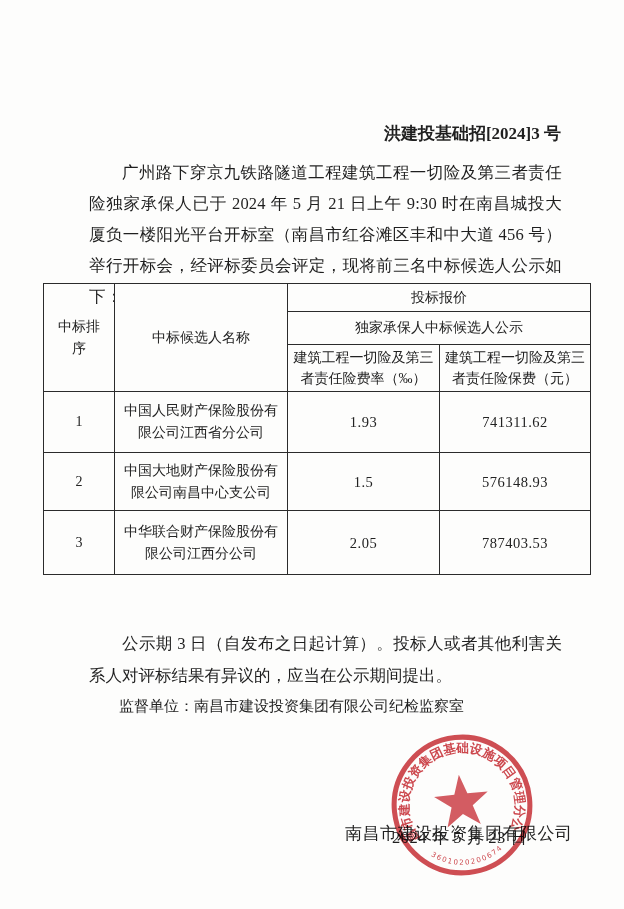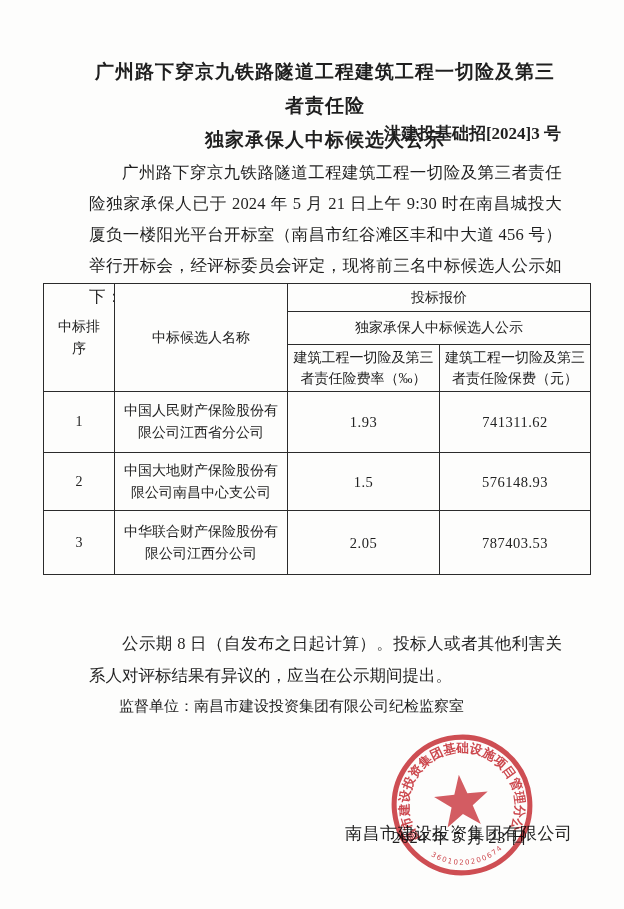--- a/index.html
+++ b/index.html
@@ -75,24 +75,20 @@
     opacity:0.92;
     transform:rotate(-6deg);
     pointer-events:none;
   }
 </style>
 </head>
 <body>
 
 <div class="page">
 
-  <div class="title">
-    <div>广州路下穿京九铁路隧道工程建筑工程一切险及第三者责任险</div>
-    <div>独家承保人中标候选人公示</div>
-  </div>
 
   <div class="doc-number">洪建投基础招[2024]3 号</div>
 
   <div class="body-para">广州路下穿京九铁路隧道工程建筑工程一切险及第三者责任险独家承保人已于 2024 年 5 月 21 日上午 9:30 时在南昌城投大厦负一楼阳光平台开标室（南昌市红谷滩区丰和中大道 456 号）举行开标会，经评标委员会评定，现将前三名中标候选人公示如下：</div>
 
   <table class="bid">
     <colgroup>
       <col style="width:71px">
       <col style="width:173px">
       <col style="width:152px">
@@ -125,21 +121,21 @@
       </tr>
       <tr class="dr3">
         <td>3</td>
         <td>中华联合财产保险股份有限公司江西分公司</td>
         <td class="num-cell">2.05</td>
         <td class="num-cell">787403.53</td>
       </tr>
     </tbody>
   </table>
 
-  <div class="notice">公示期 8 日（自发布之日起计算）。投标人或者其他利害关系人对评标结果有异议的，应当在公示期间提出。</div>
+  <div class="notice">公示期 3 日（自发布之日起计算）。投标人或者其他利害关系人对评标结果有异议的，应当在公示期间提出。</div>
 
   <div class="supervisor">监督单位：南昌市建设投资集团有限公司纪检监察室</div>
 
 
   <div class="signature">南昌市建设投资集团有限公司</div>
 
   <div class="sign-date">2024 年 5 月 23 日</div>
 
   <svg class="stamp" viewBox="0 0 160 160" xmlns="http://www.w3.org/2000/svg">
     <defs>

